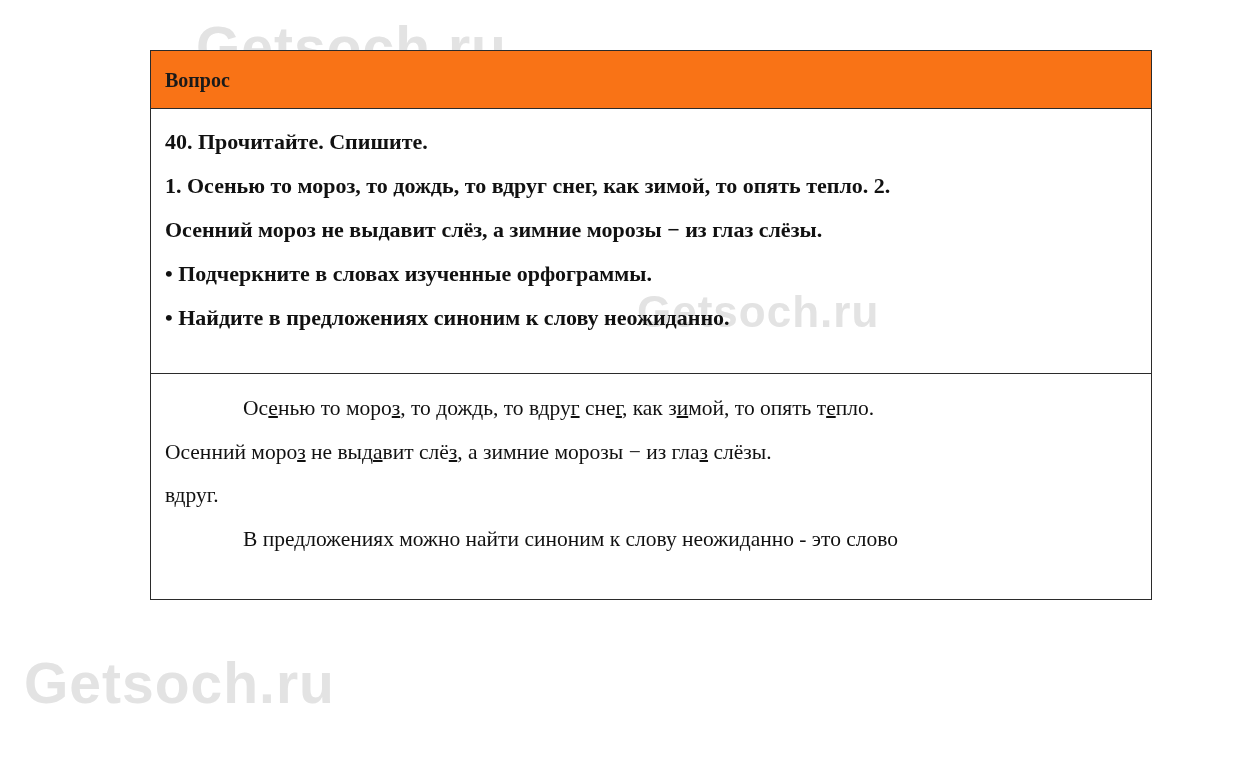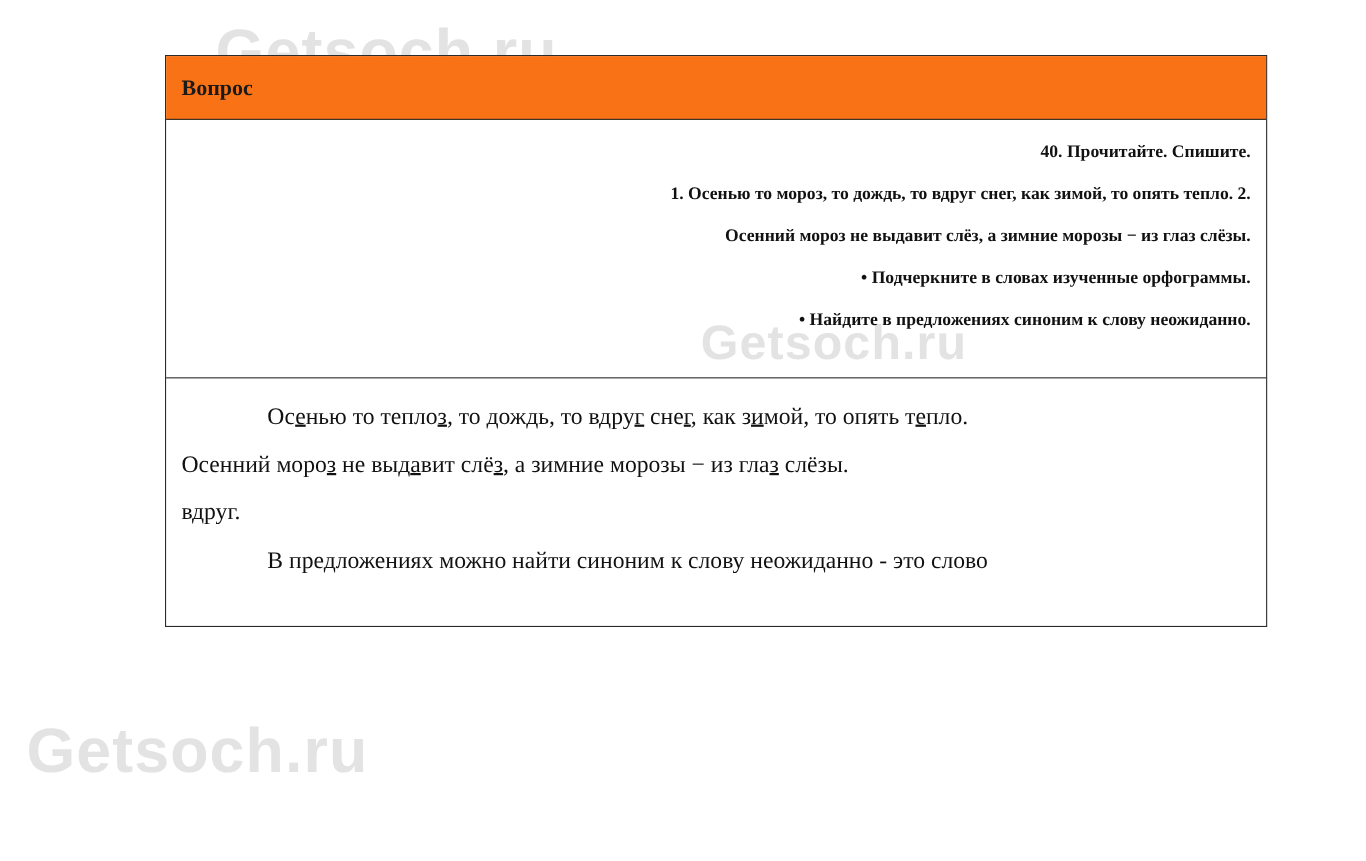--- a/index.html
+++ b/index.html
@@ -56,25 +56,24 @@
 
   .body-cell {
     padding: 16px 14px 20px 14px;
     background: transparent;
   }
   .body-question { border-bottom: 1px solid #2b2b2b; }
 
   .q-line {
     font-family: "Liberation Serif", serif;
     font-weight: bold;
-    font-size: 16px;
+    font-size: 22px;
     color: #111111;
     line-height: 1.0;
     margin: 10px 0 22px 0;
-    text-align: right;
   }
   .q-line.first { margin-top: 6px; }
   .q-line.last  { margin-bottom: 24px; }
 
   .a-par {
     font-family: "Liberation Serif", serif;
     font-size: 21.5px;
     color: #111111;
     line-height: 1.75;
     margin: 0 0 6px 0;
@@ -106,21 +105,21 @@
       <p class="q-line">Осенний мороз не выдавит слёз, а зимние морозы − из глаз слёзы.</p>
       <p class="q-line">• Подчеркните в словах изученные орфограммы.</p>
       <p class="q-line last">• Найдите в предложениях синоним к слову неожиданно.</p>
     </div>
   </div>
 
 
   <div class="doc-row">
     <div class="body-cell">
 
-      <p class="a-par indent"><span>Ос</span><u>е</u><span>нью то тепло</span><u>з</u><span>, то дождь, то вдру</span><u>г</u><span> снe</span><u>г</u><span>, как з</span><u>и</u><span>мой, то опять т</span><u>е</u><span>пло.</span></p>
+      <p class="a-par indent"><span>Ос</span><u>е</u><span>нью то моро</span><u>з</u><span>, то дождь, то вдру</span><u>г</u><span> снe</span><u>г</u><span>, как з</span><u>и</u><span>мой, то опять т</span><u>е</u><span>пло.</span></p>
 
       <p class="a-par tight"><span>Осенний моро</span><u>з</u><span> не выд</span><u>а</u><span>вит слё</span><u>з</u><span>, а зимние морозы − из гла</span><u>з</u><span> слёзы.</span></p>
 
       <p class="a-par tight">вдруг.</p>
 
       <p class="a-par indent">В предложениях можно найти синоним к слову неожиданно - это слово</p>
 
       <div class="spacer"></div>
     </div>
   </div>

